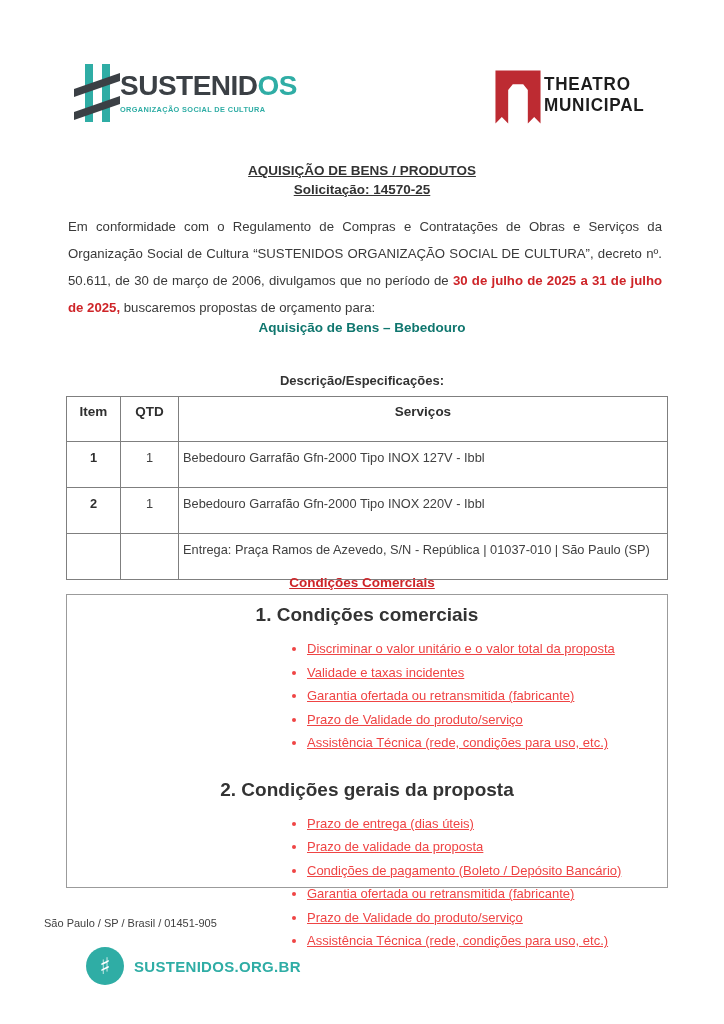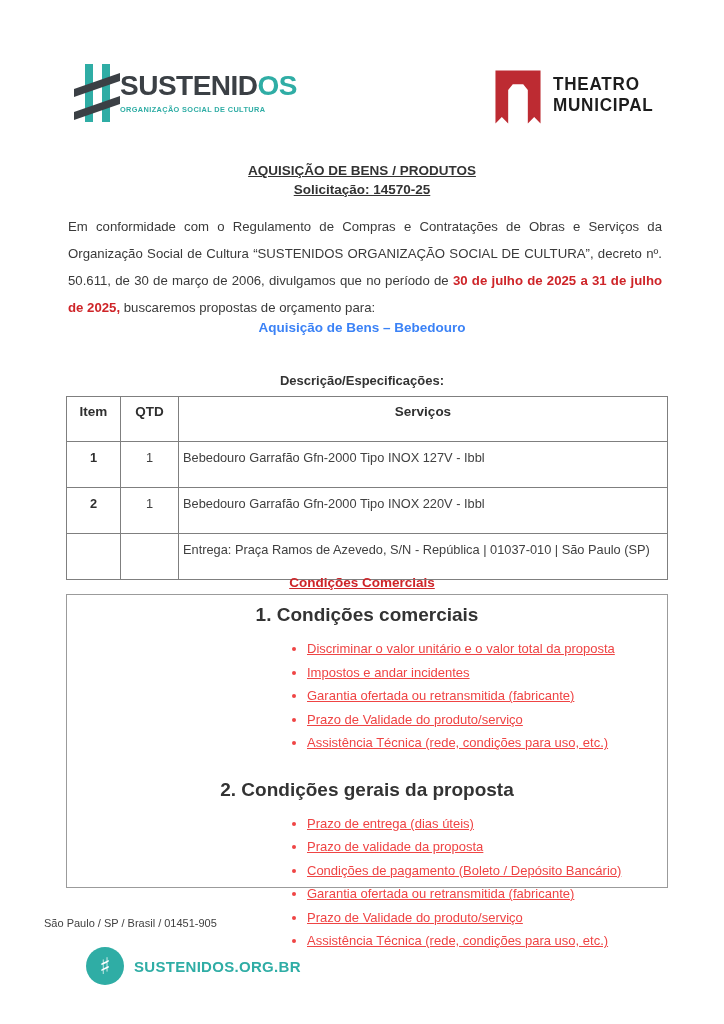--- a/index.html
+++ b/index.html
@@ -29,21 +29,21 @@
   .sus-wordmark .accent { color:#2fada5; }
   .sus-tagline {
     margin-top:5px;
     font-weight:bold; font-size:8px; letter-spacing:0.4px;
     color:#2fada5; white-space:nowrap;
     transform:scaleX(0.92); transform-origin:left top;
   }
 
   .logo-theatro {
     position:absolute; left:492px; top:68px;
-    display:flex; align-items:flex-start; gap:9px;
+    display:flex; align-items:flex-start; 
   }
   .logo-theatro svg { display:block; }
   .theatro-text {
     padding-top:6px;
     font-weight:bold; font-size:18px; line-height:21px;
     letter-spacing:0.8px; color:#1d1d1d;
     transform:scaleX(0.95); transform-origin:left top;
   }
 
   
@@ -58,21 +58,21 @@
   .intro {
     position:absolute; left:68px; top:213px; width:594px;
     font-size:13.2px; line-height:27px; text-align:justify;
     color:#3a3a3a;
   }
   .intro .hl { color:#ce2428; font-weight:bold; }
 
   
   .subject {
     position:absolute; top:320px; left:0; width:100%;
-    text-align:center; font-weight:bold; font-size:13.5px; color:#3b82f6;
+    text-align:center; font-weight:bold; font-size:13.5px; color:#0f766e;
   }
 
   
   .tbl-caption {
     position:absolute; top:373px; left:0; width:100%;
     text-align:center; font-weight:bold; font-size:13px; color:#333333;
   }
   table.items {
     position:absolute; left:66px; top:396px; width:602px;
     border-collapse:collapse; table-layout:fixed;
@@ -209,21 +209,21 @@
       </tr>
     </tbody>
   </table>
 
   <div class="cond-heading">Condições Comerciais</div>
 
   <div class="cond-box">
     <div class="cond-section-title">1. Condições comerciais</div>
     <ul>
       <li>Discriminar o valor unitário e o valor total da proposta</li>
-      <li>Impostos e andar incidentes</li>
+      <li>Validade e taxas incidentes</li>
       <li>Garantia ofertada ou retransmitida (fabricante)</li>
       <li>Prazo de Validade do produto/serviço</li>
       <li>Assistência Técnica (rede, condições para uso, etc.)</li>
     </ul>
     <div class="cond-section-title">2. Condições gerais da proposta</div>
     <ul>
       <li>Prazo de entrega (dias úteis)</li>
       <li>Prazo de validade da proposta</li>
       <li>Condições de pagamento (Boleto / Depósito Bancário)</li>
       <li>Garantia ofertada ou retransmitida (fabricante)</li>

